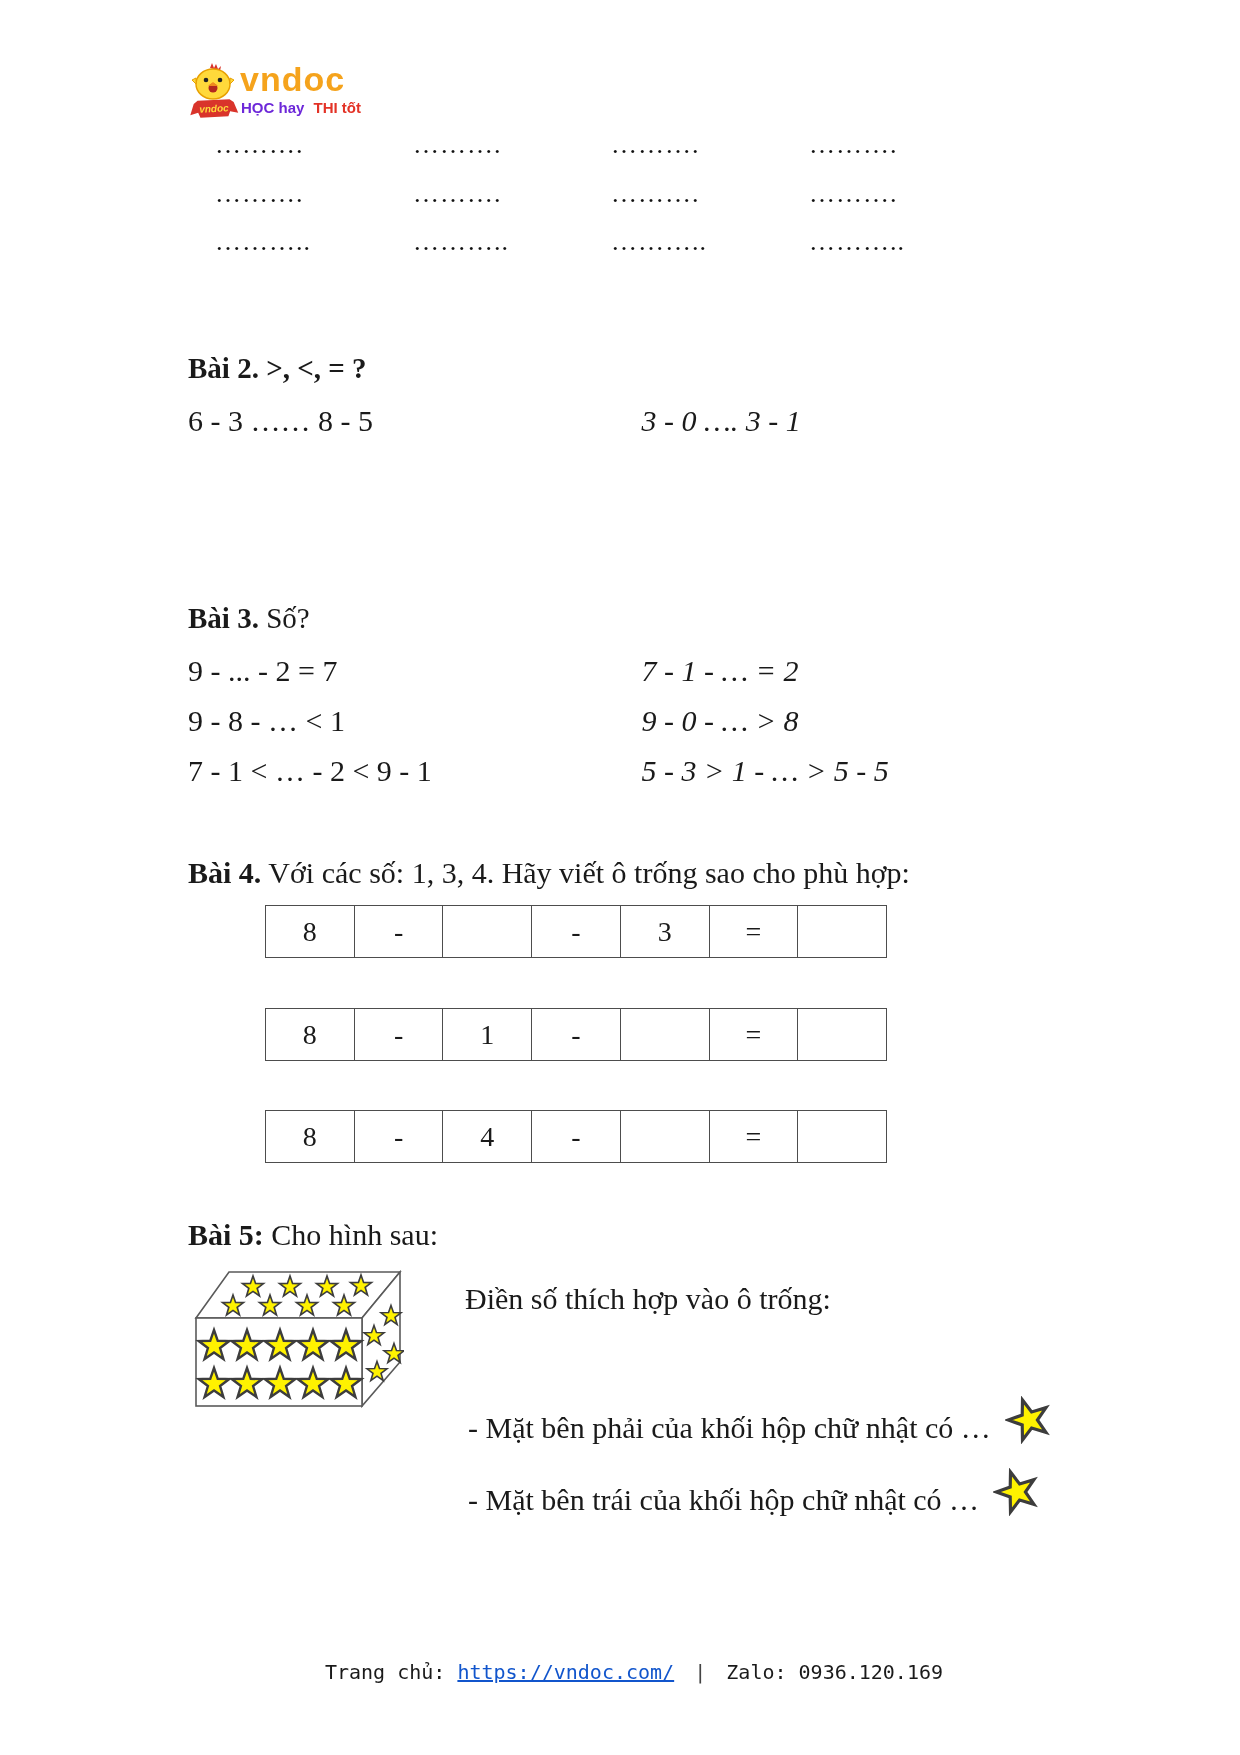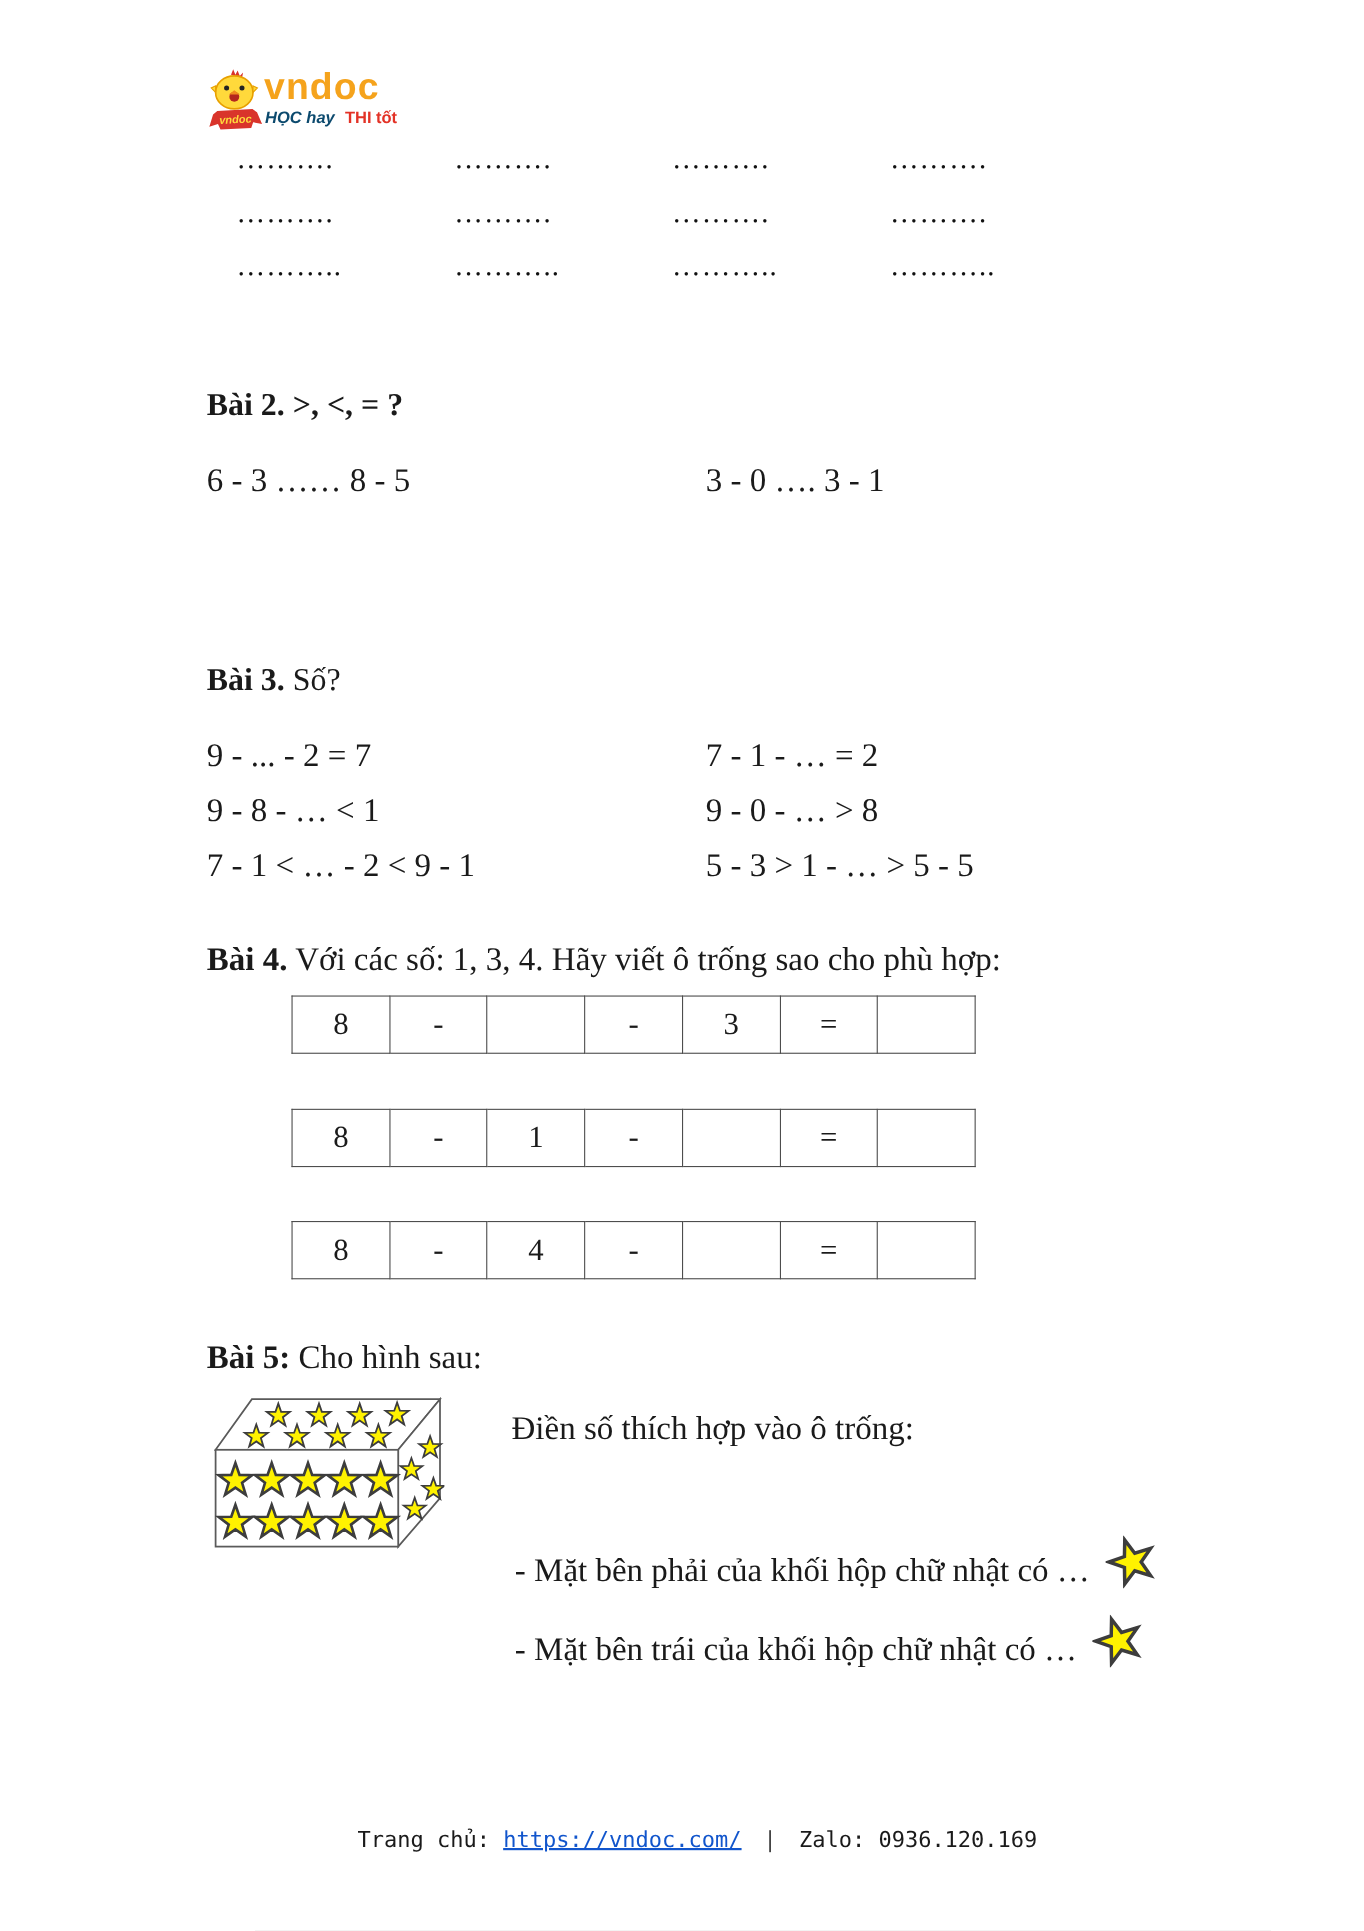--- a/index.html
+++ b/index.html
@@ -12,34 +12,34 @@
   .logo .chick{position:absolute;left:0;top:0;}
   .logo .brand{
     position:absolute;left:52px;top:0px;
     font-family:"Liberation Sans",sans-serif;font-weight:bold;
     font-size:34px;line-height:34px;letter-spacing:1px;color:#F5A31C;
   }
   .logo .tagline{
     position:absolute;left:53px;top:37px;
     font-family:"Liberation Sans",sans-serif;font-weight:bold;font-size:15px;white-space:nowrap;
   }
-  .tagline .t-green{color:#0c4a6e;font-style:italic;}
+  .tagline .t-green{color:#6d28d9;}
   .tagline .t-red{color:#E33226;margin-left:5px;margin-top:24px;}
   
   .dots-grid{position:absolute;left:215px;top:130px;width:860px;}
   .dots-row{position:absolute;left:0;white-space:nowrap;}
   .dots-cell{
     display:inline-block;width:198px;font-size:26px;letter-spacing:1px;color:#111;
   }
   
   .heading{position:absolute;font-size:29px;white-space:nowrap;}
   .heading .h-bold{font-weight:bold;}
   .ex-row{position:absolute;left:188px;white-space:nowrap;font-size:30px;}
-  .ex-left{display:inline-block;width:446px;margin-top:16px;}
-  .ex-right{display:inline-block;}
+  .ex-left{display:inline-block;width:446px;}
+  .ex-right{display:inline-block;font-style:italic;}
   
   .b4-table{
     position:absolute;left:265px;width:622px;border-collapse:collapse;table-layout:fixed;
   }
   .b4-table td{
     border:1px solid #4d4d4d;height:51px;text-align:center;vertical-align:middle;
     font-size:28px;padding:0;
   }
   
   .box-figure{position:absolute;left:193px;top:1270px;}

